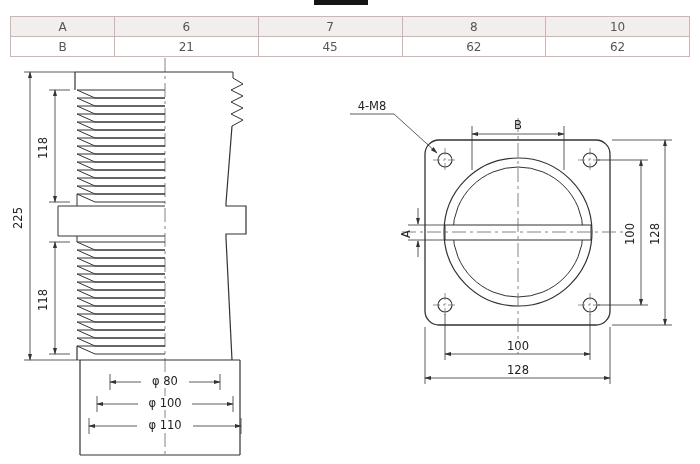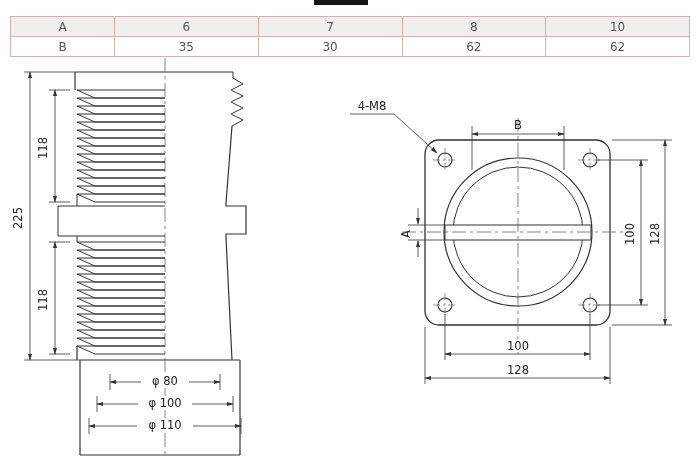--- a/index.html
+++ b/index.html
@@ -25,22 +25,22 @@
     <tbody>
         <tr class="shaded">
       <td class="lbl">A</td>
       <td>6</td>
       <td>7</td>
       <td>8</td>
       <td>10</td>
     </tr>
     <tr>
       <td class="lbl">B</td>
-      <td>35</td>
-      <td>30</td>
+      <td>21</td>
+      <td>45</td>
       <td>62</td>
       <td>62</td>
     </tr>
   </tbody>
     </table>
 
   <svg width="700" height="406" viewBox="0 0 700 406">
     <defs>
       <marker id="arr" viewBox="0 0 10 6" markerWidth="9" markerHeight="6" refX="9" refY="3" orient="auto-start-reverse">
         <path d="M0,0 L10,3 L0,6 Z" fill="#333"></path>

